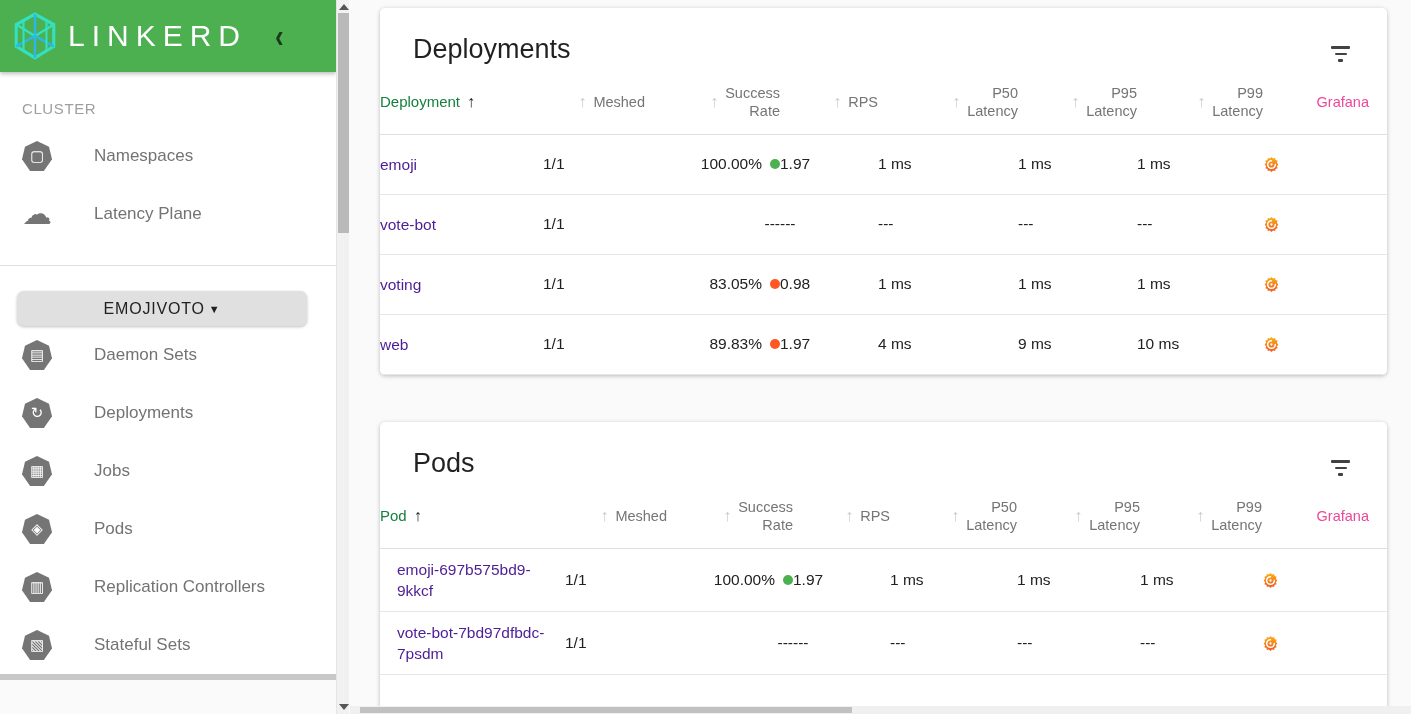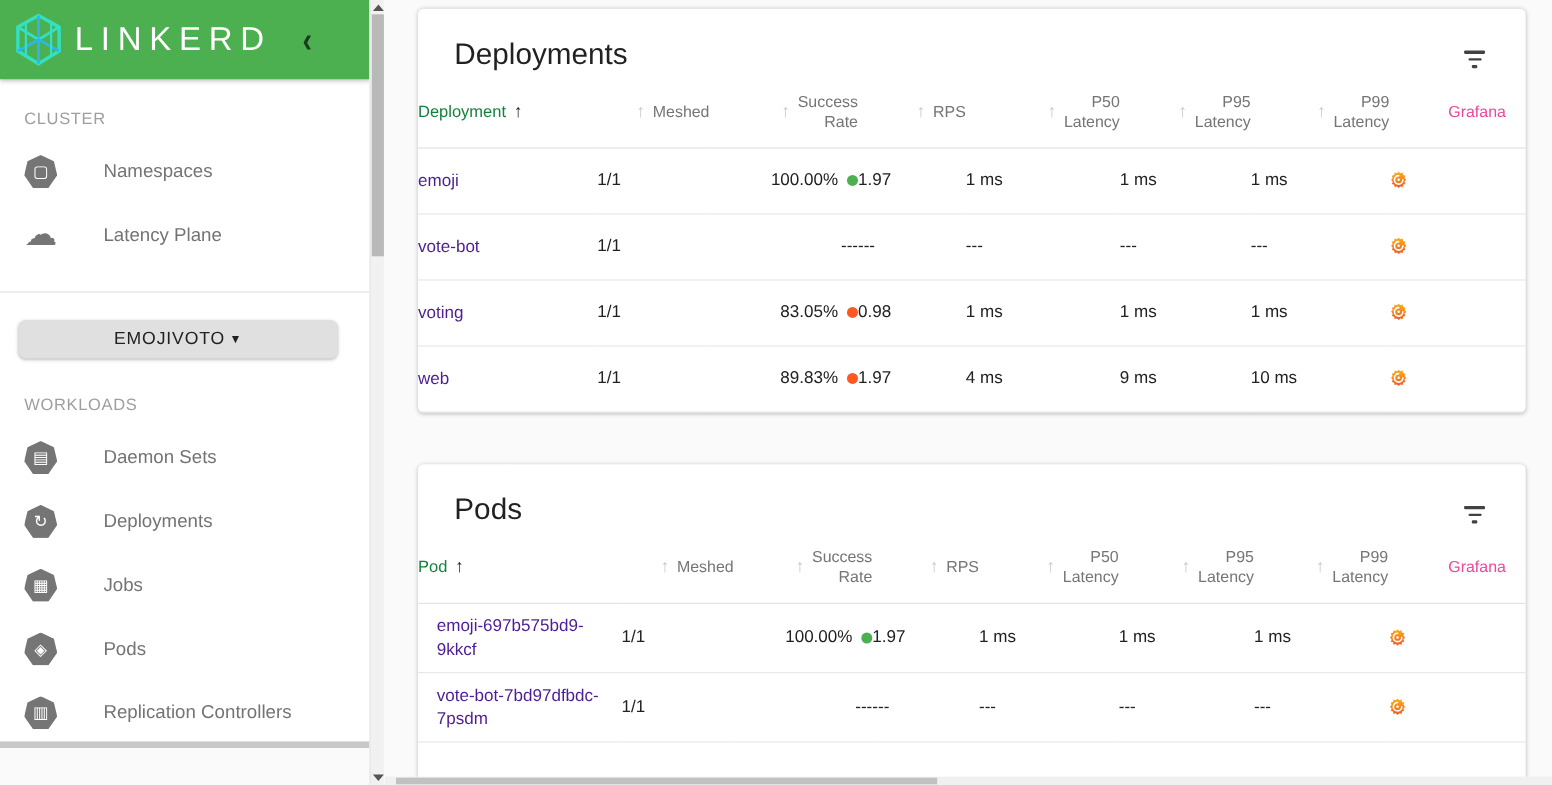--- a/index.html
+++ b/index.html
@@ -119,21 +119,20 @@
         </div>
       </div>
 
     <div class="divider"></div>
 
     <button class="ns-btn">
       <span>EMOJIVOTO</span>
       <span class="ns-caret">▼</span>
     </button>
 
-    <div class="section-label" style="margin-top:34px;">WORKLOADS</div>
     <div id="workload-items">
         <div class="nav-item">
           <span class="nav-icon">
             <span class="heptagon">▤</span>
           </span>
           <span class="nav-label">Daemon Sets</span>
         </div>
         <div class="nav-item">
           <span class="nav-icon">
             <span class="heptagon">↻</span>

